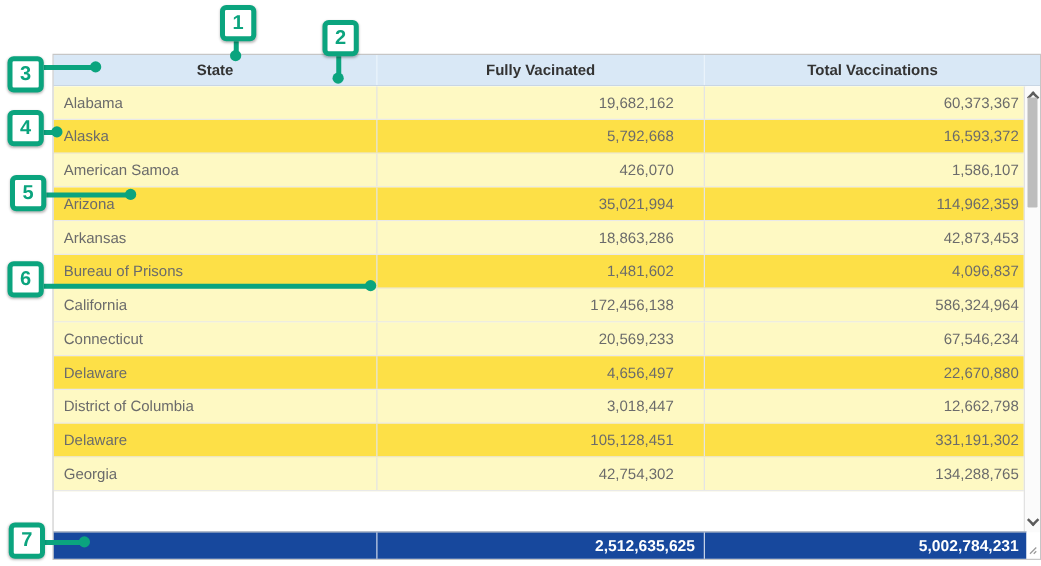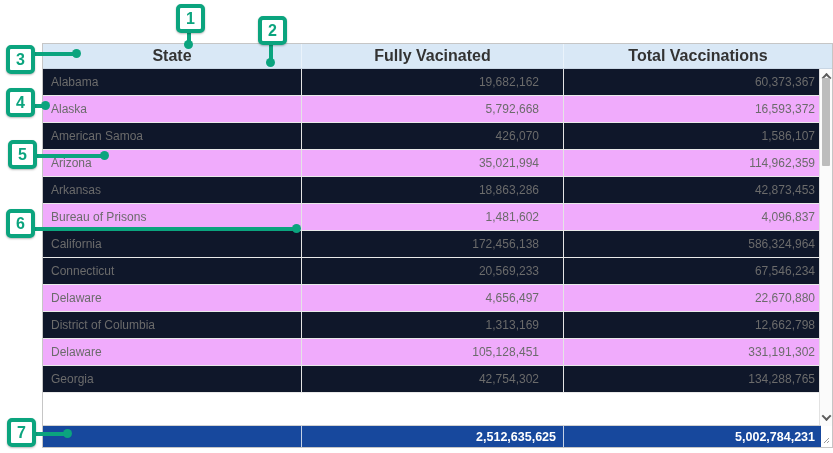--- a/index.html
+++ b/index.html
@@ -11,33 +11,33 @@
   #table{
     position:absolute;left:42px;top:43px;width:791px;height:405px;
     border:1px solid #c6c6c6;box-sizing:border-box;background:#ffffff;
   }
   .thead{
     display:flex;height:25px;background:#d9e8f6;box-sizing:border-box;
     border-bottom:1px solid #c9d6e4;
   }
   .th{
     display:flex;align-items:center;justify-content:center;
-    font-size:16px;font-weight:700;color:#333333;box-sizing:border-box;
+    font-size:12px;font-weight:700;color:#333333;box-sizing:border-box;
     border-right:1px solid #eaf3fb;cursor:pointer;
   }
   .th:nth-child(1){width:259px;}
   .th:nth-child(2){width:262px;}
   .th:nth-child(3){flex:1;border-right:none;}
   .tbody{position:relative;height:357px;background:#ffffff;overflow:hidden;}
   .rows{position:absolute;left:0;top:0;width:778px;}
   .row{
     display:flex;height:27px;box-sizing:border-box;
-    border-bottom:1px solid #e9e9e9;background:#0f172a;
-  }
-  .row.alt{background:#f0abfc;}
+    border-bottom:1px solid #e9e9e9;background:#fef9c3;
+  }
+  .row.alt{background:#fde047;}
   .cell{
     display:flex;align-items:center;font-size:12px;color:#6b6b6b;
     box-sizing:border-box;border-right:1px solid #e4e4e4;overflow:hidden;
   }
   .cell.c0{width:259px;padding-left:8px;}
   .cell.c1{width:262px;justify-content:flex-end;padding-right:24px;}
   .cell.c2{width:257px;justify-content:flex-end;padding-right:6px;border-right:none;}
   
   .sbar{
     position:absolute;right:0;top:0;width:13px;height:357px;
@@ -138,21 +138,21 @@
             <div class="cell c1">20,569,233</div>
             <div class="cell c2">67,546,234</div>
           </div>
           <div class="row alt">
             <div class="cell c0">Delaware</div>
             <div class="cell c1">4,656,497</div>
             <div class="cell c2">22,670,880</div>
           </div>
           <div class="row">
             <div class="cell c0">District of Columbia</div>
-            <div class="cell c1">1,313,169</div>
+            <div class="cell c1">3,018,447</div>
             <div class="cell c2">12,662,798</div>
           </div>
           <div class="row alt">
             <div class="cell c0">Delaware</div>
             <div class="cell c1">105,128,451</div>
             <div class="cell c2">331,191,302</div>
           </div>
           <div class="row">
             <div class="cell c0">Georgia</div>
             <div class="cell c1">42,754,302</div>

